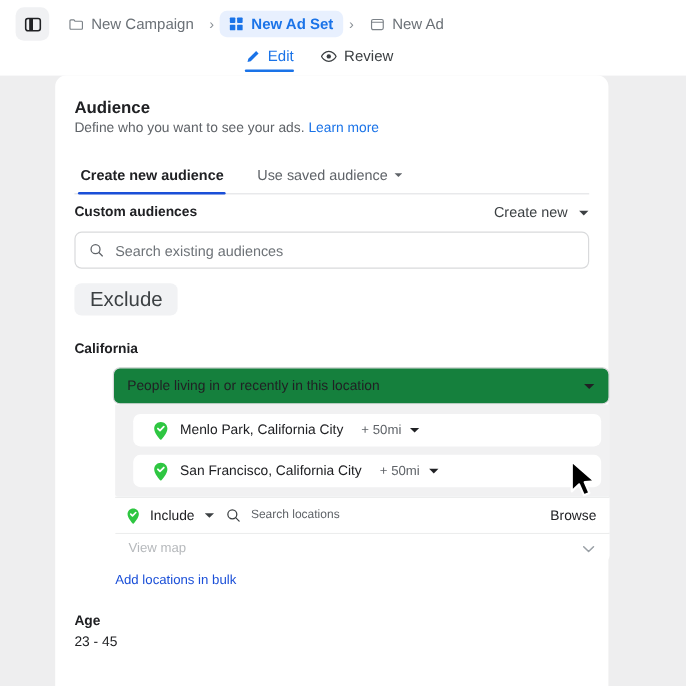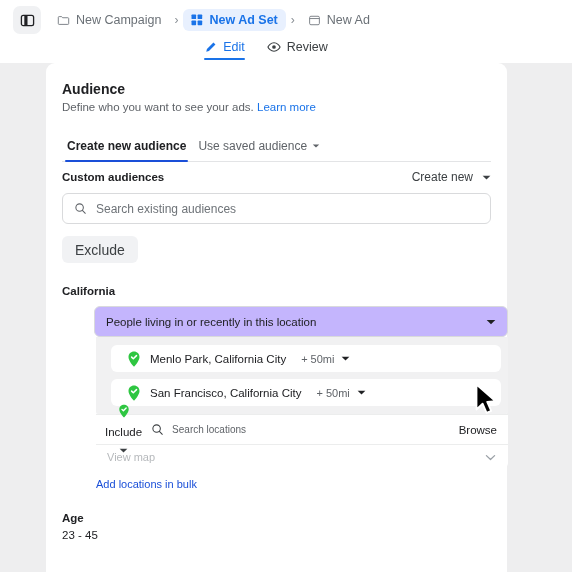--- a/index.html
+++ b/index.html
@@ -95,21 +95,21 @@
     padding: 18px 16px 10px 16px;
   }
 
   .sec-title { font-size: 14px; font-weight: bold; color: #202124; }
   .sec-sub {
     font-size: 11.5px; color: #5f6368; margin-top: 4px;
   }
   .link { color: #1a73e8; cursor: pointer; }
 
   .aud-tabs {
-    display: flex; align-items: center; gap: 8px;
+    display: flex; align-items: center; gap: 24px;
     margin-top: 22px;
     border-bottom: 1px solid #e3e4e6;
     padding-left: 3px;
   }
   .aud-tab {
     font-size: 12px; color: #5f6368;
     padding: 4px 2px 8px 2px;
     cursor: pointer; position: relative;
     display: flex; align-items: center; gap: 5px;
   }
@@ -143,34 +143,34 @@
     cursor: text;
   }
   .search-box .ph { font-size: 12px; color: #6e7378; }
 
   .exclude-btn {
     margin-top: 12px;
     display: inline-flex; align-items: center;
     height: 27px; padding: 0 13px;
     background: #f1f2f4;
     border-radius: 6px;
-    font-size: 14px; color: #3c4043;
+    font-size: 17px; color: #3c4043;
     cursor: pointer;
   }
 
   .loc-label { margin-top: 22px; }
 
   .loc-select {
     margin-left: 32px;
     margin-top: 9px;
     width: 414px;
     height: 31px;
     border: 1px solid #d9dadc;
     border-radius: 6px;
-    background: #c4b5fd;
+    background: #15803d;
     display: flex; align-items: center; justify-content: space-between;
     padding: 0 11px;
     font-size: 11.5px; color: #202124;
     cursor: pointer;
   }
 
   .loc-panel {
     margin-left: 34px;
     width: 412px;
     background: #f1f1f2;
@@ -203,21 +203,21 @@
     width: 412px;
     background: #ffffff;
     border-top: 1px solid #eceded;
     height: 30px;
     display: flex; align-items: center;
     padding: 0 11px 0 9px;
     gap: 9px;
   }
   .include-pill {
     display: flex; align-items: center; gap: 8px;
-    font-size: 11.5px; color: #202124; cursor: pointer; flex-direction: column;
+    font-size: 11.5px; color: #202124; cursor: pointer;
   }
   .include-search {
     display: flex; align-items: center; gap: 8px;
     flex: 1; cursor: text;
   }
   .include-search .ph { font-size: 10px; color: #5f6368; }
   .browse { font-size: 11.5px; color: #202124; cursor: pointer; }
 
   .viewmap-row {
     margin-left: 34px;

